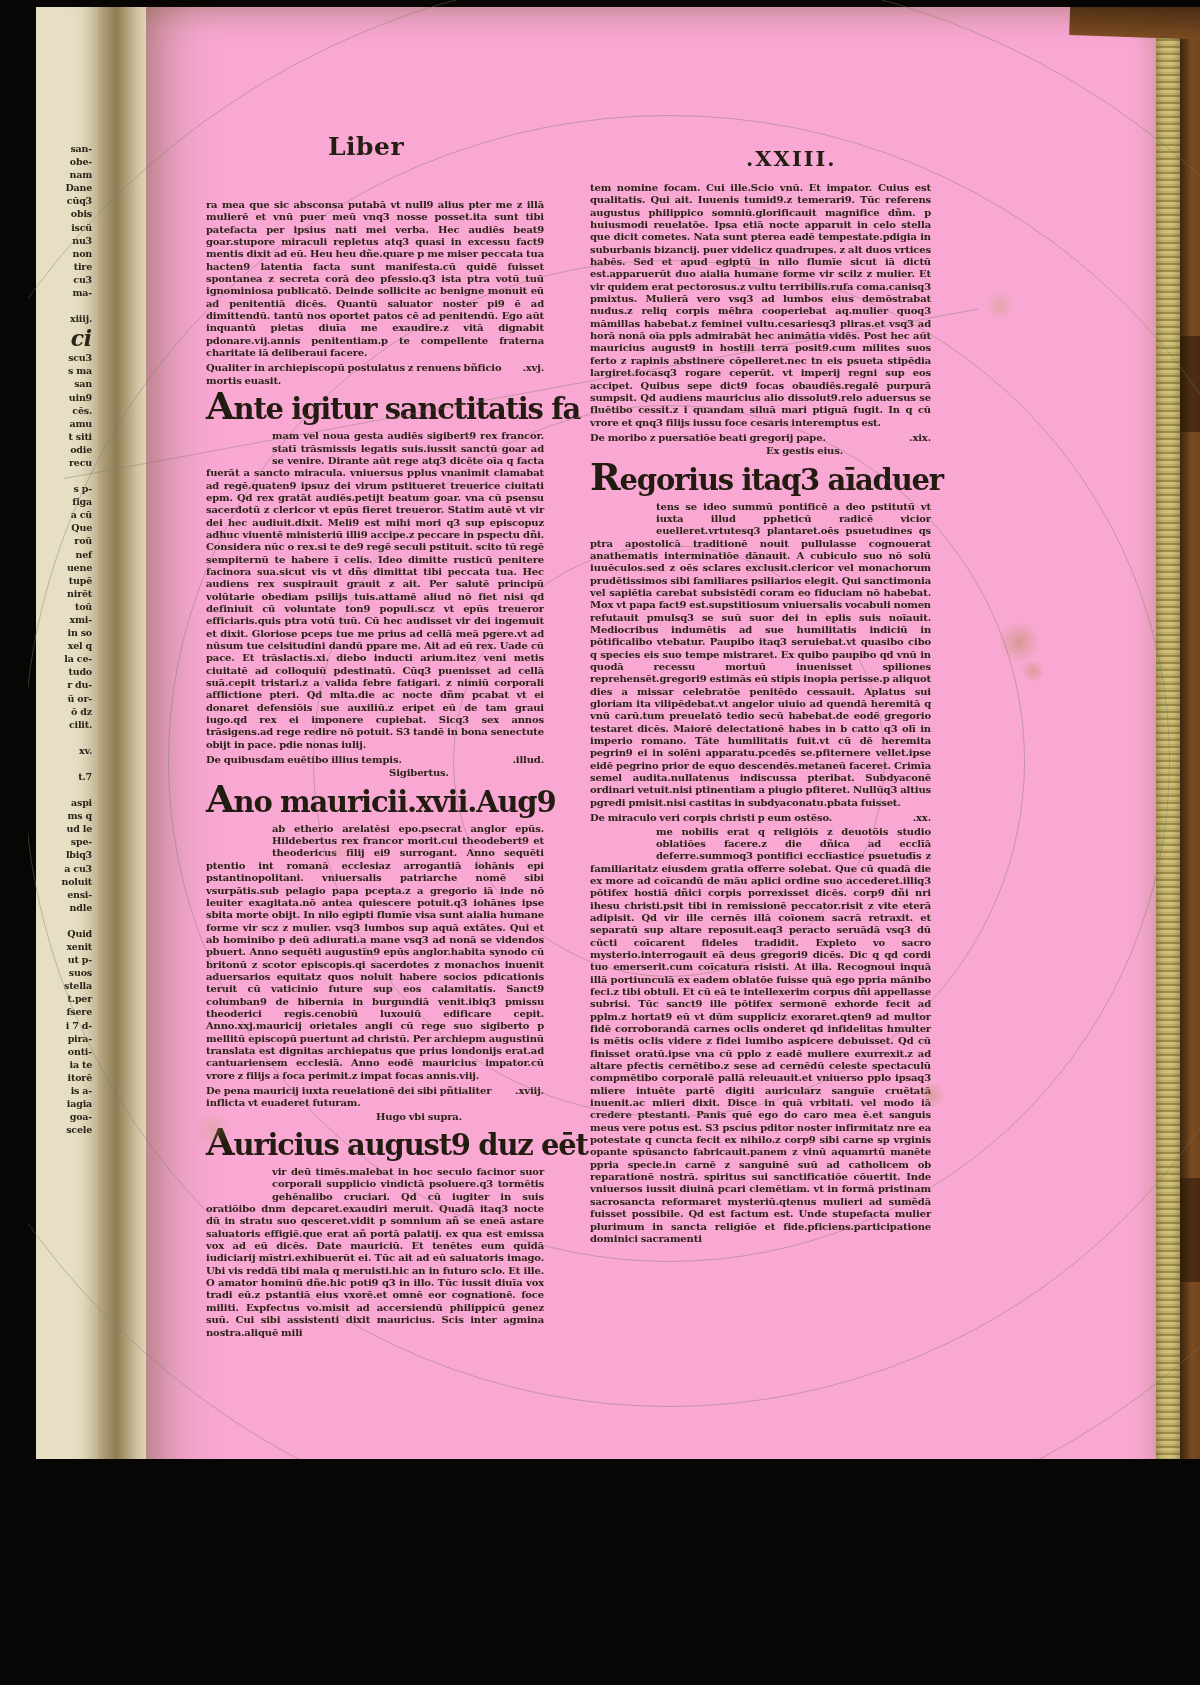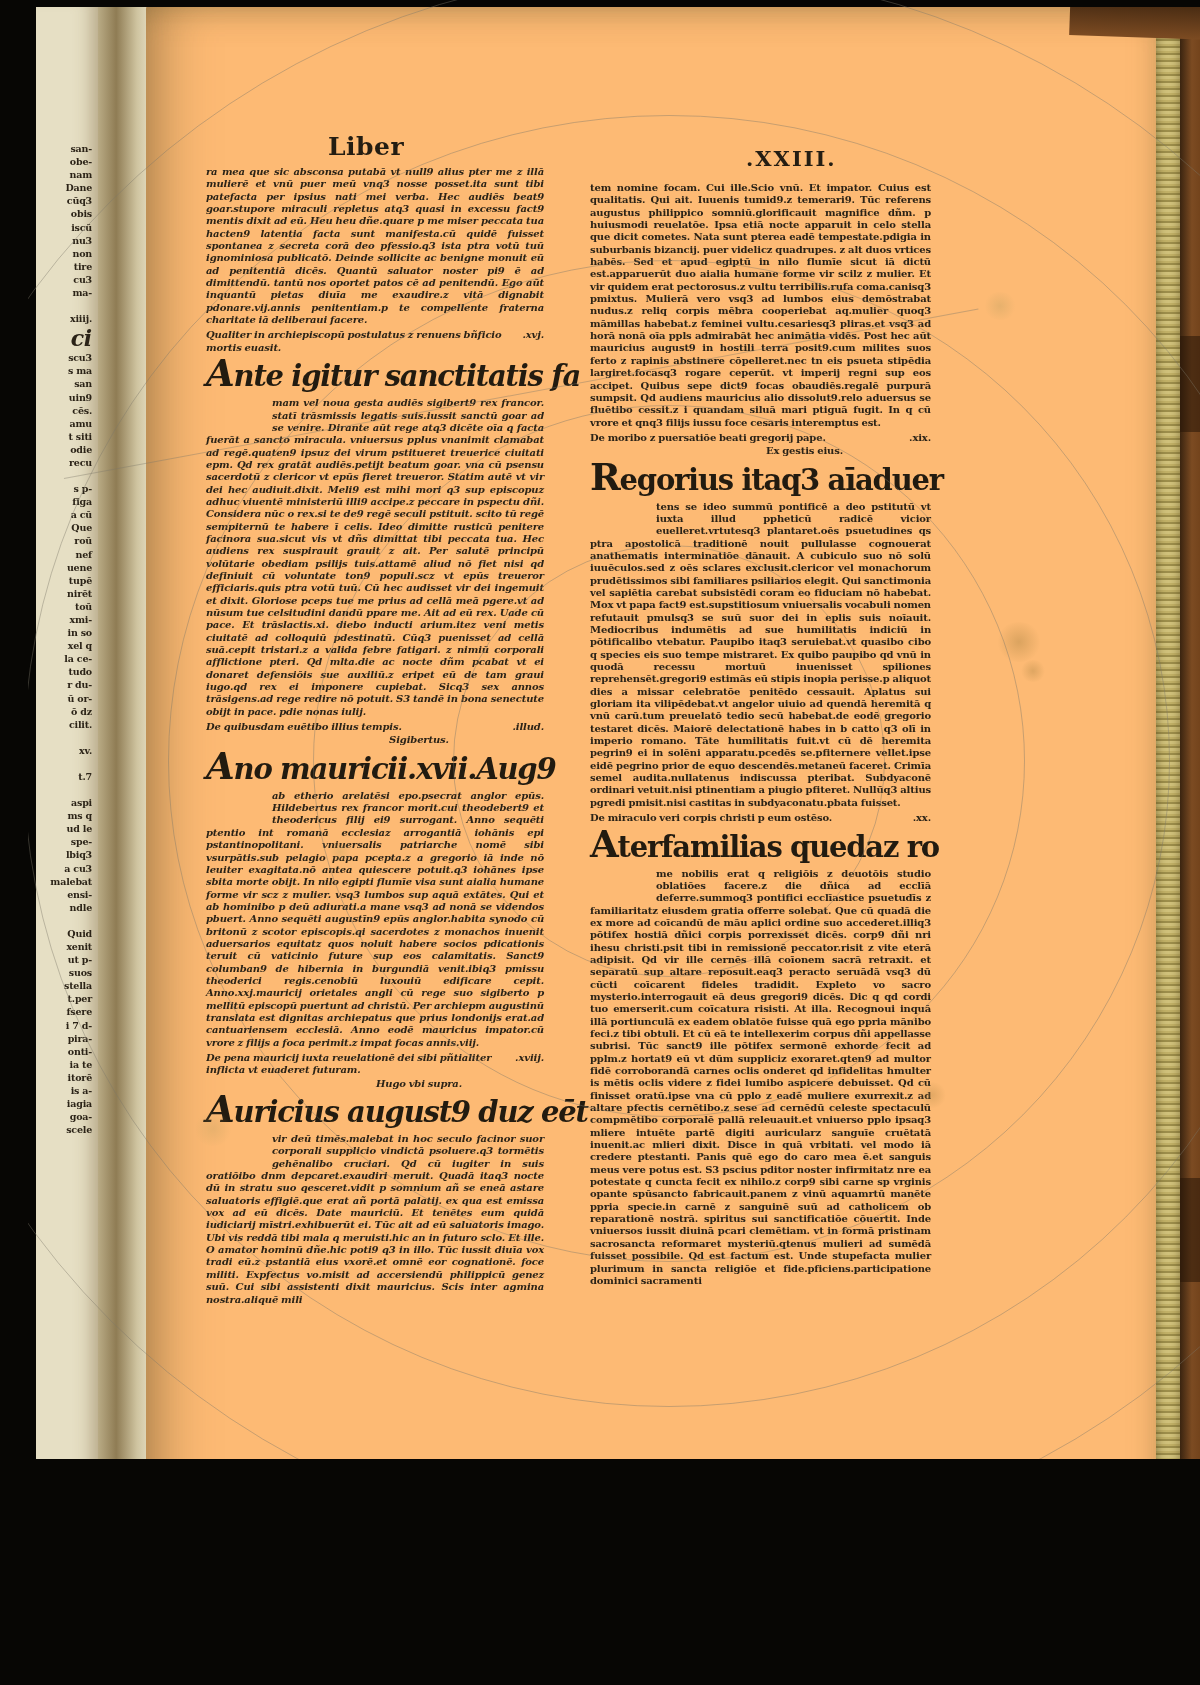--- a/index.html
+++ b/index.html
@@ -10,21 +10,21 @@
           box-shadow:inset -14px 0 18px -8px rgba(120,95,55,.45);}
   .frag-col{position:absolute;left:0;top:142px;width:56px;text-align:right;color:#2b2317;
             font-weight:bold;font-size:9.5px;line-height:13.1px;letter-spacing:-.2px;}
   .frag{white-space:nowrap;}
   .frag.gap{height:13px;}
   .frag.big{font-size:22px;line-height:26px;font-weight:bold;font-style:italic;}
   
   .gutter{position:absolute;left:70px;top:0;width:52px;height:1662px;
           background:linear-gradient(to right, #b9ab85 0%, #8f7c54 35%, #cfc4a0 75%, #e4dcc0 100%);}
   
-  .page{position:absolute;left:118px;top:6px;width:1014px;height:1648px;background:#fdba74;
+  .page{position:absolute;left:118px;top:6px;width:1014px;height:1648px;background:#f9a8d4;
         box-shadow:inset 42px 0 55px -30px rgba(105,85,45,.55),
                    inset -18px 0 30px -16px rgba(140,120,70,.40),
                    inset 0 26px 35px -24px rgba(120,100,55,.45),
                    inset 0 -30px 40px -26px rgba(120,100,55,.5);
         border-radius:3px 10px 14px 3px;}
   .running-title{position:absolute;color:#241d12;font-weight:bold;font-size:25px;letter-spacing:.5px;}
   .folio-num{position:absolute;color:#241d12;font-size:21px;letter-spacing:2px;font-weight:bold;}
   .column{position:absolute;color:#2b2317;font-weight:bold;font-size:10px;line-height:12.35px;
           text-align:justify;letter-spacing:-.15px;word-spacing:-.4px;}
   .column p.body{margin:0 0 2px 0;}
@@ -110,21 +110,21 @@
         <div class="frag">xv.</div>
         <div class="frag gap"></div>
         <div class="frag">t.7</div>
         <div class="frag gap"></div>
         <div class="frag">aspi</div>
         <div class="frag">ms q</div>
         <div class="frag">ud le</div>
         <div class="frag">spe-</div>
         <div class="frag">lbiq3</div>
         <div class="frag">a cu3</div>
-        <div class="frag">malebat</div>
+        <div class="frag">noluit</div>
         <div class="frag">ensi-</div>
         <div class="frag">ndle</div>
         <div class="frag gap"></div>
         <div class="frag">Quid</div>
         <div class="frag">xenit</div>
         <div class="frag">ut p-</div>
         <div class="frag">suos</div>
         <div class="frag">stella</div>
         <div class="frag">t.per</div>
         <div class="frag">fsere</div>
@@ -138,42 +138,41 @@
         <div class="frag">goa-</div>
         <div class="frag">scele</div>
       </div>
   </div>
   <div class="gutter"></div>
 
   <div class="page">
     <div class="running-title" style="left:182px;top:126px;">Liber</div>
     <div class="folio-num" style="left:600px;top:140px;">.XXIII.</div>
 
-    <div class="column" style="left:60px;top:160px;width:338px;font-style:italic;">
+    <div class="column" style="left:60px;top:193px;width:338px;">
         <p class="body">ra mea que sic absconsa putabā vt null9 alius pter me z illā mulierē et vnū puer meū vnq3 nosse posset.ita sunt tibi patefacta per ipsius nati mei verba. Hec audiēs beat9 goar.stupore miraculi repletus atq3 quasi in excessu fact9 mentis dixit ad eū. Heu heu dñe.quare p me miser peccata tua hacten9 latentia facta sunt manifesta.cū quidē fuisset spontanea z secreta corā deo pfessio.q3 ista ptra votū tuū ignominiosa publicatō. Deinde sollicite ac benigne monuit eū ad penitentiā dicēs. Quantū saluator noster pi9 ē ad dimittendū. tantū nos oportet patos cē ad penitendū. Ego aūt inquantū pietas diuīa me exaudire.z vitā dignabit pdonare.vij.annis penitentiam.p te compellente fraterna charitate iā deliberaui facere.</p>
         <div class="rubric"><span class="num">.xvj.</span><span>Qualiter in archiepiscopū postulatus z renuens bñficio mortis euasit.</span></div>
         <div class="heading">Ante igitur sanctitatis fa</div>
         <p class="body cont">mam vel noua gesta audiēs sigibert9 rex francor. statī trāsmissis legatis suis.iussit sanctū goar ad se venire. Dirante aūt rege atq3 dicēte oīa q facta fuerāt a sancto miracula. vniuersus pplus vnanimit clamabat ad regē.quaten9 ipsuz dei virum pstitueret treuerice ciuitati epm. Qd rex gratāt audiēs.petijt beatum goar. vna cū psensu sacerdotū z clericor vt epūs fieret treueror. Statim autē vt vir dei hec audiuit.dixit. Meli9 est mihi mori q3 sup episcopuz adhuc viuentē ministeriū illi9 accipe.z peccare in pspectu dñi. Considera nūc o rex.si te de9 regē seculi pstituit. scito tū regē sempiternū te habere ī celis. Ideo dimitte rusticū penitere facinora sua.sicut vis vt dñs dimittat tibi peccata tua. Hec audiens rex suspirauit grauit z ait. Per salutē principū volūtarie obediam psilijs tuis.attamē aliud nō fiet nisi qd definiuit cū voluntate ton9 populi.scz vt epūs treueror efficiaris.quis ptra votū tuū. Cū hec audisset vir dei ingemuit et dixit. Gloriose pceps tue me prius ad cellā meā pgere.vt ad nūsum tue celsitudini dandū ppare me. Ait ad eū rex. Uade cū pace. Et trāslactis.xi. diebo inducti arium.itez veni metis ciuitatē ad colloquiū pdestinatū. Cūq3 puenisset ad cellā suā.cepit tristari.z a valida febre fatigari. z nimiū corporali afflictione pteri. Qd mlta.die ac nocte dñm pcabat vt ei donaret defensiōis sue auxiliū.z eripet eū de tam graui iugo.qd rex ei imponere cupiebat. Sicq3 sex annos trāsigens.ad rege redire nō potuit. S3 tandē in bona senectute obijt in pace. pdie nonas iulij.</p>
         <div class="rubric"><span class="num">.illud.</span><span>De quibusdam euētibo illius tempis.</span></div>
         <div class="rubric-sub">Sigibertus.</div>
         <div class="heading">Ano mauricii.xvii.Aug9</div>
         <p class="body cont">ab etherio arelatēsi epo.psecrat anglor epūs. Hildebertus rex francor morit.cui theodebert9 et theodericus filij ei9 surrogant. Anno sequēti ptentio int romanā ecclesiaz arrogantiā iohānis epi pstantinopolitani. vniuersalis patriarche nomē sibi vsurpātis.sub pelagio papa pcepta.z a gregorio iā inde nō leuiter exagitata.nō antea quiescere potuit.q3 iohānes ipse sbita morte obijt. In nilo egipti flumīe visa sunt aialia humane forme vir scz z mulier. vsq3 lumbos sup aquā extātes. Qui et ab hominibo p deū adiurati.a mane vsq3 ad nonā se videndos pbuert. Anno sequēti augustīn9 epūs anglor.habita synodo cū britonū z scotor episcopis.qi sacerdotes z monachos inuenit aduersarios equitatz quos noluit habere socios pdicationis teruit cū vaticinio future sup eos calamitatis. Sanct9 columban9 de hibernia in burgundiā venit.ibiq3 pmissu theoderici regis.cenobiū luxouiū edificare cepit. Anno.xxj.mauricij orietales angli cū rege suo sigiberto p mellitū episcopū puertunt ad christū. Per archiepm augustinū translata est dignitas archiepatus que prius londonijs erat.ad cantuariensem ecclesiā. Anno eodē mauricius impator.cū vrore z filijs a foca perimit.z impat focas annis.viij.</p>
         <div class="rubric"><span class="num">.xviij.</span><span>De pena mauricij iuxta reuelationē dei sibi pñtialiter inflicta vt euaderet futuram.</span></div>
         <div class="rubric-sub">Hugo vbi supra.</div>
         <div class="heading">Auricius august9 duz eēt</div>
         <p class="body cont">vir deū timēs.malebat in hoc seculo facinor suor corporali supplicio vindictā psoluere.q3 tormētis gehēnalibo cruciari. Qd cū iugiter in suis oratiōibo dnm depcaret.exaudiri meruit. Quadā itaq3 nocte dū in stratu suo qesceret.vidit p somnium añ se eneā astare saluatoris effigiē.que erat añ portā palatij. ex qua est emissa vox ad eū dicēs. Date mauriciū. Et tenētes eum quidā iudiciarij mīstri.exhibuerūt ei. Tūc ait ad eū saluatoris imago. Ubi vis reddā tibi mala q meruisti.hic an in futuro sclo. Et ille. O amator hominū dñe.hic poti9 q3 in illo. Tūc iussit diuīa vox tradi eū.z pstantiā eius vxorē.et omnē eor cognationē. foce militi. Expfectus vo.misit ad accersiendū philippicū genez suū. Cui sibi assistenti dixit mauricius. Scis inter agmina nostra.aliquē mili</p>
       </div>
     <div class="column" style="left:444px;top:176px;width:341px;">
         <p class="body">tem nomine focam. Cui ille.Scio vnū. Et impator. Cuius est qualitatis. Qui ait. Iuuenis tumid9.z temerari9. Tūc referens augustus philippico somniū.glorificauit magnifice dñm. p huiusmodi reuelatōe. Ipsa etiā nocte apparuit in celo stella que dicit cometes. Nata sunt pterea eadē tempestate.pdigia in suburbanis bizancij. puer videlicz quadrupes. z alt duos vrtices habēs. Sed et apud egiptū in nilo flumīe sicut iā dictū est.apparuerūt duo aialia humane forme vir scilz z mulier. Et vir quidem erat pectorosus.z vultu terribilis.rufa coma.canisq3 pmixtus. Mulierā vero vsq3 ad lumbos eius demōstrabat nudus.z reliq corpis mēbra cooperiebat aq.mulier quoq3 māmillas habebat.z feminei vultu.cesariesq3 pliras.et vsq3 ad horā nonā oīa ppls admirabāt hec animātia vidēs. Post hec aūt mauricius august9 in hostili terra posit9.cum milites suos ferto z rapinis abstinere cōpelleret.nec tn eis psueta stipēdia largiret.focasq3 rogare ceperūt. vt imperij regni sup eos accipet. Quibus sepe dict9 focas obaudiēs.regalē purpurā sumpsit. Qd audiens mauricius alio dissolut9.relo aduersus se fluētibo cessit.z i quandam siluā mari ptiguā fugit. In q cū vrore et qnq3 filijs iussu foce cesaris interemptus est.</p>
         <div class="rubric"><span class="num">.xix.</span><span>De moribo z puersatiōe beati gregorij pape.</span></div>
         <div class="rubric-sub">Ex gestis eius.</div>
         <div class="heading">Regorius itaq3 aīaduer</div>
         <p class="body cont">tens se ideo summū pontificē a deo pstitutū vt iuxta illud ppheticū radicē vicior euelleret.vrtutesq3 plantaret.oēs psuetudines qs ptra apostolicā traditionē nouit pullulasse cognouerat anathematis interminatiōe dānauit. A cubiculo suo nō solū iuuēculos.sed z oēs sclares exclusit.clericor vel monachorum prudētissimos sibi familiares psiliarios elegit. Qui sanctimonia vel sapiētia carebat subsistēdi coram eo fiduciam nō habebat. Mox vt papa fact9 est.supstitiosum vniuersalis vocabuli nomen refutauit pmulsq3 se suū suor dei in eplis suis noīauit. Mediocribus indumētis ad sue humilitatis indiciū in pōtificalibo vtebatur. Paupibo itaq3 seruiebat.vt quasibo cibo q species eis suo tempe mistraret. Ex quibo paupibo qd vnū in quodā recessu mortuū inuenisset spiliones reprehensēt.gregori9 estimās eū stipis inopia perisse.p aliquot dies a missar celebratōe penitēdo cessauit. Aplatus sui gloriam ita vilipēdebat.vt angelor uiuio ad quendā heremitā q vnū carū.tum preuelatō tedio secū habebat.de eodē gregorio testaret dicēs. Maiorē delectationē habes in b catto q3 olī in imperio romano. Tāte humilitatis fuit.vt cū dē heremita pegrin9 ei in solēni apparatu.pcedēs se.pfiternere vellet.ipse eidē pegrino prior de equo descendēs.metaneū faceret. Crimīa semel audita.nullatenus indiscussa pteribat. Subdyaconē ordinari vetuit.nisi ptinentiam a piugio pfiteret. Nullūq3 altius pgredi pmisit.nisi castitas in subdyaconatu.pbata fuisset.</p>
         <div class="rubric"><span class="num">.xx.</span><span>De miraculo veri corpis christi p eum ostēso.</span></div>
-        <div class="heading">Aterfamilias quedaz ro</div>
         <p class="body cont">me nobilis erat q religiōis z deuotōis studio oblatiōes facere.z die dñica ad ecclīā deferre.summoq3 pontifici ecclīastice psuetudīs z familiaritatz eiusdem gratia offerre solebat. Que cū quadā die ex more ad coīcandū de māu aplici ordine suo accederet.illiq3 pōtifex hostiā dñici corpis porrexisset dicēs. corp9 dñi nri ihesu christi.psit tibi in remissionē peccator.risit z vite eterā adipisit. Qd vir ille cernēs illā coīonem sacrā retraxit. et separatū sup altare reposuit.eaq3 peracto seruādā vsq3 dū cūcti coīcarent fideles tradidit. Expleto vo sacro mysterio.interrogauit eā deus gregori9 dicēs. Dic q qd cordi tuo emerserit.cum coīcatura risisti. At illa. Recognoui inquā illā portiunculā ex eadem oblatōe fuisse quā ego ppria mānibo feci.z tibi obtuli. Et cū eā te intellexerim corpus dñi appellasse subrisi. Tūc sanct9 ille pōtifex sermonē exhorde fecit ad pplm.z hortat9 eū vt dūm suppliciz exoraret.qten9 ad multor fidē corroborandā carnes oclis onderet qd infidelitas hmulter is mētis oclis videre z fidei lumibo aspicere debuisset. Qd cū finisset oratū.ipse vna cū pplo z eadē muliere exurrexit.z ad altare pfectis cernētibo.z sese ad cernēdū celeste spectaculū compmētibo corporalē pallā releuauit.et vniuerso pplo ipsaq3 mliere intuēte partē digiti auricularz sanguīe cruētatā inuenit.ac mlieri dixit. Disce in quā vrbitati. vel modo iā credere ptestanti. Panis quē ego do caro mea ē.et sanguis meus vere potus est. S3 pscius pditor noster infirmitatz nre ea potestate q cuncta fecit ex nihilo.z corp9 sibi carne sp vrginis opante spūsancto fabricauit.panem z vinū aquamrtū manēte ppria specie.in carnē z sanguinē suū ad catholicem ob reparationē nostrā. spiritus sui sanctificatiōe cōuertit. Inde vniuersos iussit diuinā pcari clemētiam. vt in formā pristinam sacrosancta reformaret mysteriū.qtenus mulieri ad sumēdā fuisset possibile. Qd est factum est. Unde stupefacta mulier plurimum in sancta religiōe et fide.pficiens.participatione dominici sacramenti</p>
       </div>
   </div>
 
   <div class="bottom-stack"></div>
   <div class="fore-edge"></div>
   <div class="leather"></div>
   <div class="leather-band" style="top:336px;height:96px;"></div>
   <div class="leather-band" style="top:1178px;height:104px;"></div>
   <div class="leather-top"></div>

